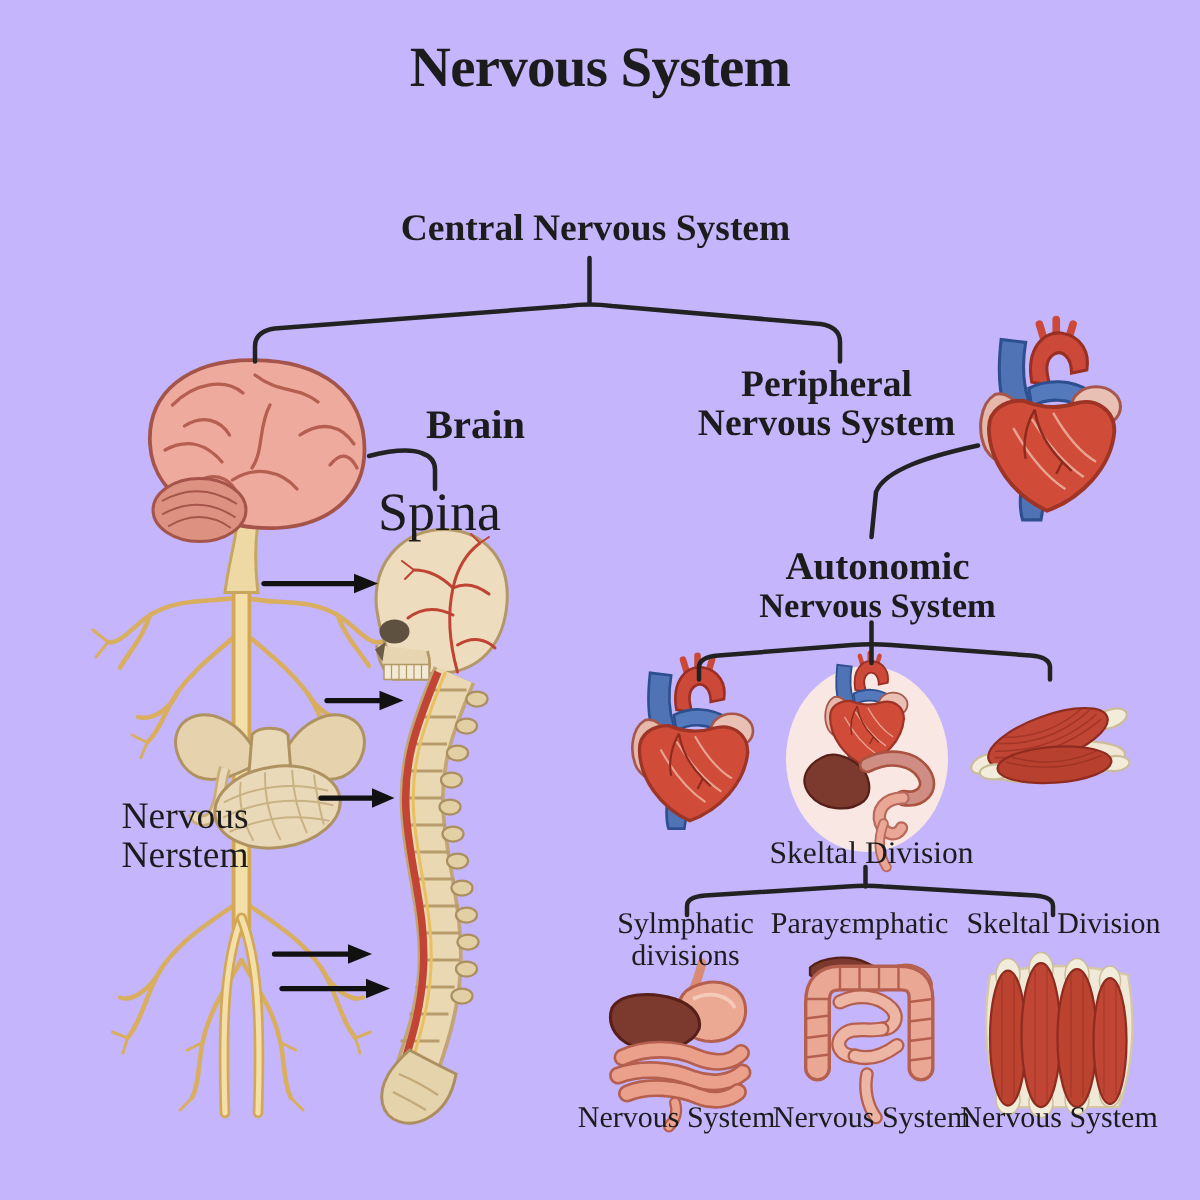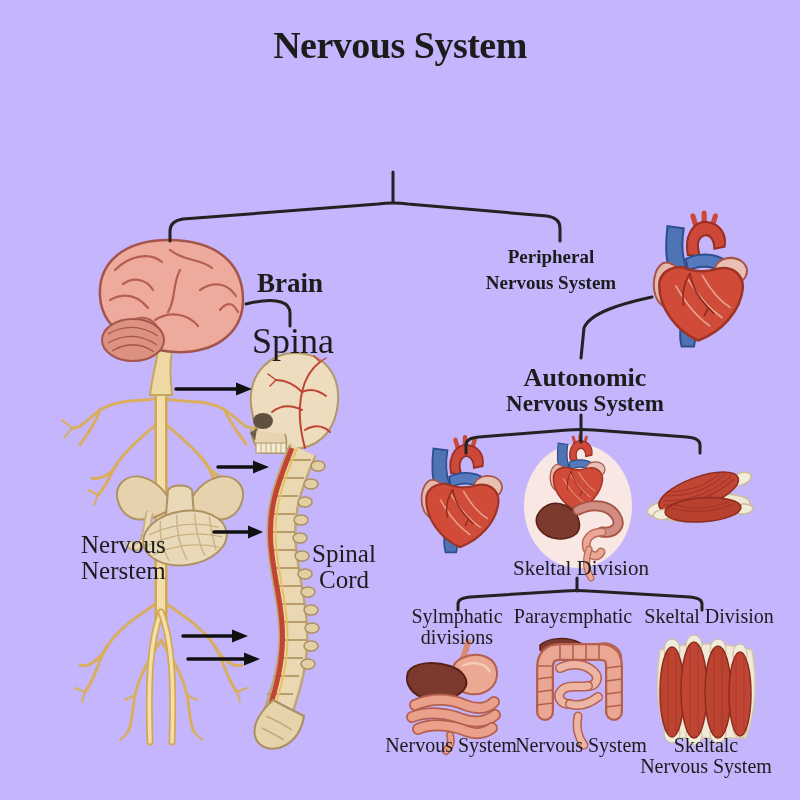--- a/index.html
+++ b/index.html
@@ -6,25 +6,25 @@
   .stage{
     position:relative;width:800px;height:800px;background:#c4b5fd;overflow:hidden;
     font-family:Liberation Serif, serif;color:#1c1c1c;
   }
   .stage svg{position:absolute;left:0;top:0;}
   .lbl{
     position:absolute;text-align:center;transform:translateX(-50%);
     line-height:1.05;white-space:nowrap;color:#1c1c1c;
   }
   .lbl span{display:block;}
-  .left-lbl{transform:none;text-align:center;}
+  .left-lbl{transform:none;text-align:right;}
   .t-title{font-size:38px;font-weight:700;letter-spacing:-0.5px;}
   .t-h1{font-size:25px;font-weight:700;}
-  .t-h2{font-size:19px;font-weight:700;line-height:26px;text-align:center;}
-  .t-brain{font-size:27px;font-weight:700;}
+  .t-h2{font-size:25px;font-weight:700;line-height:26px;text-align:center;}
+  .t-brain{font-size:27px;font-weight:700;margin-left:27px;}
   .t-spina{font-size:36px;font-weight:400;}
   .t-auto1{font-size:26px;font-weight:700;line-height:28px;text-align:center;}
   .t-auto2{font-size:23px;font-weight:700;line-height:24px;}
   .t-mid{font-size:21px;font-weight:400;}
   .t-small{font-size:20px;font-weight:400;line-height:21px;}
   .t-side{font-size:25px;font-weight:400;line-height:26px;}
 </style>
 </head>
 <body>
 
@@ -281,20 +281,21 @@
         <polygon points="248,525.5 263,532 248,538.5" stroke="none"></polygon>
     <line x1="183" y1="636" x2="232" y2="636"></line>
         <polygon points="232,629.5 248,636 232,642.5" stroke="none"></polygon>
     <line x1="188" y1="659" x2="244" y2="659"></line>
         <polygon points="244,652.5 260,659 244,665.5" stroke="none"></polygon>
   </g>
 </svg>
 
   <div class="lbl t-title" style="left:400px;top:26px;">Nervous System</div>
 
+  <div class="lbl t-h1" style="left:397px;top:140px;">Central Nervous System</div>
 
   <div class="lbl t-h2" style="left:551px;top:244px;">
     <span>Peripheral</span>
     <span>Nervous System</span>
   </div>
 
   <div class="lbl t-brain" style="left:290px;top:269px;">Brain</div>
 
   <div class="lbl t-spina" style="left:293px;top:323px;">Spina</div>
 
@@ -316,27 +317,22 @@
 
   <div class="lbl t-small" style="left:451px;top:735px;">
     <span>Nervous System</span>
   </div>
 
   <div class="lbl t-small" style="left:581px;top:735px;">
     <span>Nervous System</span>
   </div>
 
   <div class="lbl t-small" style="left:706px;top:735px;">
-    <span>Skeltalc</span>
     <span>Nervous System</span>
   </div>
 
   <div class="lbl left-lbl t-side" style="left:81px;top:532px;">
     <span>Nervous</span>
     <span>Nerstem</span>
   </div>
 
-  <div class="lbl left-lbl t-side" style="left:312px;top:541px;">
-    <span>Spinal</span>
-    <span>Cord</span>
-  </div>
 
 </div>
 
 </body></html>

